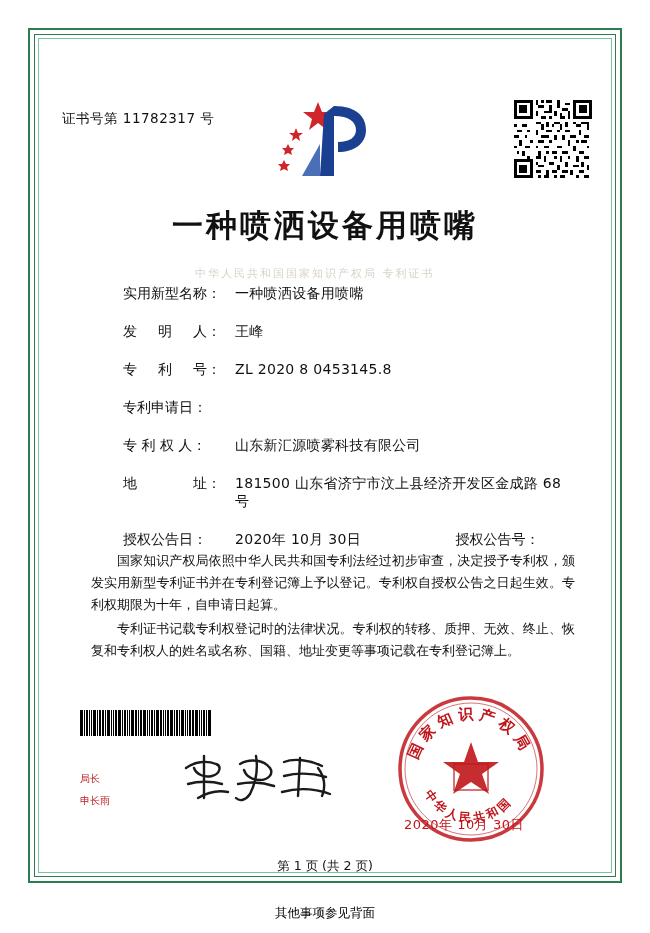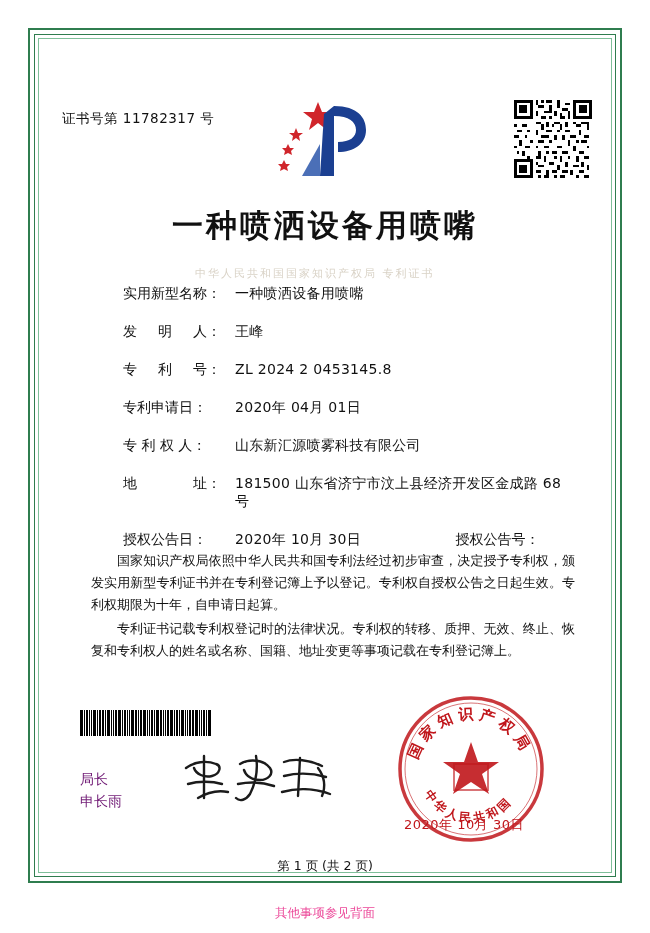--- a/index.html
+++ b/index.html
@@ -185,23 +185,23 @@
     background: #000;
     height: 26px;
     margin-right: 1px;
   }
 
   
   .sig-label {
     position: absolute;
     left: 80px;
     top: 768px;
-    font-size: 14px;
+    font-size: 10px;
     line-height: 22px;
-    color: #701a75;
+    color: #b91c1c;
   }
   .sig-svg {
     position: absolute;
     left: 178px;
     top: 748px;
     width: 170px;
     height: 62px;
   }
 
   
@@ -232,21 +232,21 @@
     font-size: 12.5px;
     color: #111;
   }
   .back-note {
     position: absolute;
     left: 0;
     right: 0;
     top: 905px;
     text-align: center;
     font-size: 12.5px;
-    color: #ec4899;
+    color: #000000;
   }
 </style>
 </head>
 <body>
 
 <div class="page">
 
   <div class="border-outer"></div>
   <div class="border-inner"></div>
   <div class="border-hair"></div>
@@ -401,26 +401,25 @@
       </div>
       <div class="field-value">王峰</div>
     </div>
 
     <div class="field-row">
       <div class="field-label spread">
         <span>专</span>
         <span>利</span>
         <span>号：</span>
       </div>
-      <div class="field-value">ZL 2024 2 0453145.8</div>
+      <div class="field-value">ZL 2020 8 0453145.8</div>
     </div>
 
     <div class="field-row">
       <div class="field-label">专利申请日：</div>
-      <div class="field-value">2020年 04月 01日</div>
     </div>
 
     <div class="field-row">
       <div class="field-label">专 利 权 人：</div>
       <div class="field-value">山东新汇源喷雾科技有限公司</div>
     </div>
 
     <div class="field-row">
       <div class="field-label spread">
         <span>地</span>

